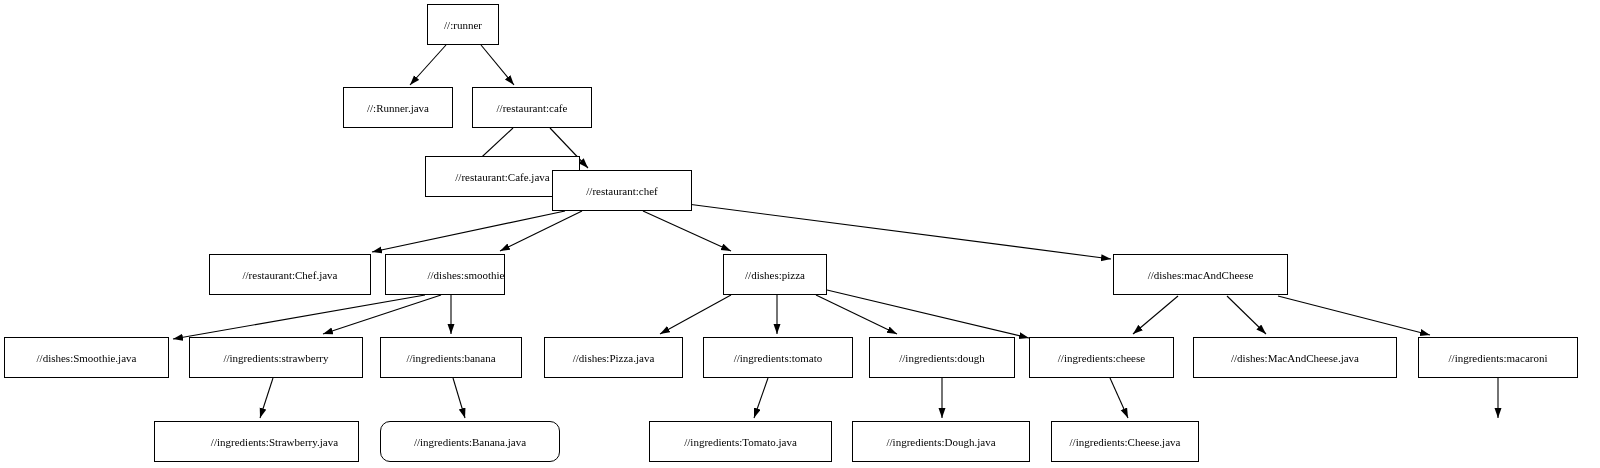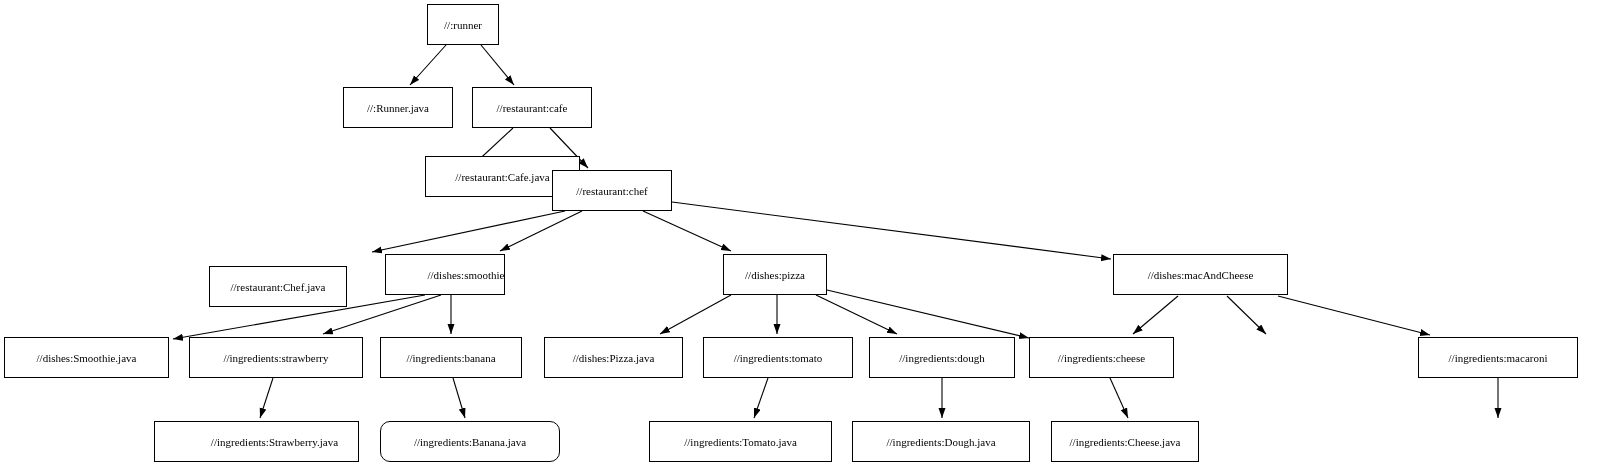--- a/index.html
+++ b/index.html
@@ -84,24 +84,24 @@
     </div>
   <div class="node" style="left:343px;  top:87px;  width:110px;">
       <span>//:Runner.java</span>
     </div>
   <div class="node" style="left:472px;  top:87px;  width:120px;">
       <span>//restaurant:cafe</span>
     </div>
   <div class="node" style="left:377px;  top:156px; width:155px;margin-left:48px;">
       <span>//restaurant:Cafe.java</span>
     </div>
-  <div class="node" style="left:552px;  top:170px; width:120px;">
+  <div class="node" style="left:552px;  top:170px; width:140px;">
       <span>//restaurant:chef</span>
     </div>
-  <div class="node" style="left:209px;  top:254px; width:138px;margin-top:12px;">
+  <div class="node" style="left:209px;  top:254px; width:162px;">
       <span>//restaurant:Chef.java</span>
     </div>
   <div class="node" style="left:385px;  top:254px; width:120px;padding-left:42px;">
       <span>//dishes:smoothie</span>
     </div>
   <div class="node" style="left:723px;  top:254px; width:104px;">
       <span>//dishes:pizza</span>
     </div>
   <div class="node" style="left:1113px; top:254px; width:175px;">
       <span>//dishes:macAndCheese</span>
@@ -120,20 +120,23 @@
     </div>
   <div class="node" style="left:703px;  top:337px; width:150px;">
       <span>//ingredients:tomato</span>
     </div>
   <div class="node" style="left:869px;  top:337px; width:146px;">
       <span>//ingredients:dough</span>
     </div>
   <div class="node" style="left:1029px; top:337px; width:145px;">
       <span>//ingredients:cheese</span>
     </div>
+  <div class="node" style="left:1193px; top:337px; width:204px;">
+      <span>//dishes:MacAndCheese.java</span>
+    </div>
   <div class="node" style="left:1418px; top:337px; width:160px;">
       <span>//ingredients:macaroni</span>
     </div>
   <div class="node" style="left:154px;  top:421px; width:205px;padding-left:36px;">
       <span>//ingredients:Strawberry.java</span>
     </div>
   <div class="node" style="left:380px;  top:421px; width:180px;border-radius:10px;">
       <span>//ingredients:Banana.java</span>
     </div>
   <div class="node" style="left:649px;  top:421px; width:183px;">

